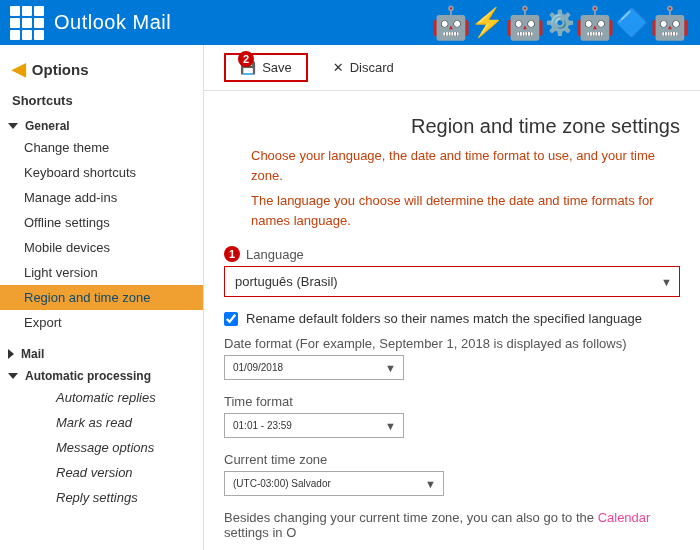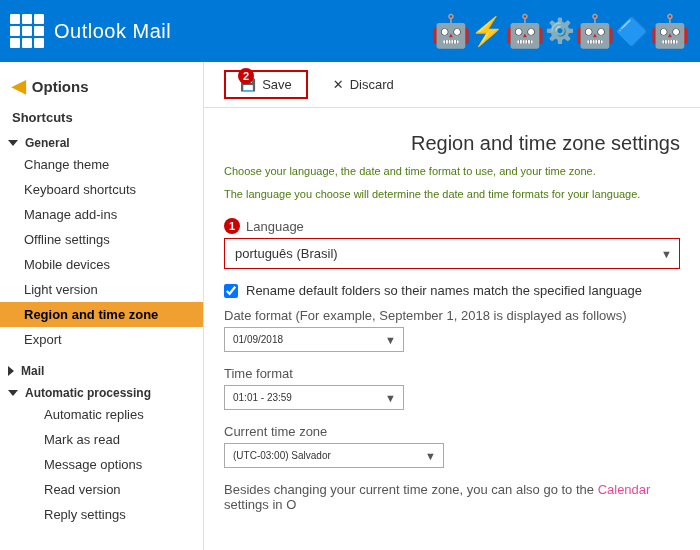--- a/index.html
+++ b/index.html
@@ -1,55 +1,55 @@
 <!DOCTYPE html>
 <html><head>
   <meta charset="utf-8">
   <style>
     * { box-sizing: border-box; margin: 0; padding: 0; }
     body { font-family: 'Segoe UI', Arial, sans-serif; font-size: 13px; color: #333; width: 700px; height: 550px; overflow: hidden; display: flex; flex-direction: column; }
 
     
-    .header { background: #0078d7; height: 62px; display: flex; align-items: center; padding: 0 10px; gap: 10px; flex-shrink: 0; }
+    .header { background: #0078d7; height: 45px; display: flex; align-items: center; padding: 0 10px; gap: 10px; flex-shrink: 0; }
     .header-grid { display: grid; grid-template-columns: repeat(3,10px); grid-template-rows: repeat(3,10px); gap: 2px; cursor: pointer; }
     .header-grid-dot { width: 10px; height: 10px; background: white; border-radius: 1px; }
     .header-title { color: white; font-size: 20px; font-weight: 300; letter-spacing: 0.5px; }
     .header-banner { flex: 1; height: 45px; overflow: hidden; display: flex; align-items: center; justify-content: flex-end; }
 
     
     .main { display: flex; flex: 1; overflow: hidden; }
 
     
     .sidebar { width: 204px; background: white; border-right: 1px solid #e0e0e0; overflow-y: auto; flex-shrink: 0; padding-top: 5px; }
     .sidebar-options-header { display: flex; align-items: center; gap: 6px; padding: 8px 12px; font-size: 15px; font-weight: 600; color: #333; }
     .back-icon { color: #e8a000; font-size: 18px; }
     .sidebar-section-collapse { font-size: 12px; font-weight: 600; color: #333; padding: 6px 12px 2px 8px; display: flex; align-items: center; gap: 4px; }
     .sidebar-item { padding: 5px 12px 5px 24px; color: #333; cursor: pointer; font-size: 13px; white-space: nowrap; }
-    .sidebar-item.active { background: #f0a030; color: #000000; font-weight: bold; }
-    .sidebar-item.level2 { padding-left: 44px; }
+    .sidebar-item.active { background: #f0a030; color: #0c4a6e; }
+    .sidebar-item.level2 { padding-left: 56px; font-style: italic; }
     .triangle-down { display: inline-block; width: 0; height: 0; border-left: 5px solid transparent; border-right: 5px solid transparent; border-top: 6px solid #333; margin-right: 3px; }
     .triangle-right { display: inline-block; width: 0; height: 0; border-top: 5px solid transparent; border-bottom: 5px solid transparent; border-left: 6px solid #333; margin-right: 3px; }
 
     
     .sidebar::-webkit-scrollbar { width: 6px; }
     .sidebar::-webkit-scrollbar-thumb { background: #c0c0c0; border-radius: 3px; }
 
     
     .content { flex: 1; padding: 0; overflow-y: auto; background: white; }
     .content-inner { padding: 10px 20px 20px 20px; }
 
     
     .toolbar { display: flex; align-items: center; gap: 10px; padding: 8px 20px; border-bottom: 1px solid #e0e0e0; position: relative; }
     .step-badge { position: absolute; top: -2px; left: 14px; background: #c00; color: white; font-size: 11px; font-weight: bold; width: 16px; height: 16px; border-radius: 50%; display: flex; align-items: center; justify-content: center; }
     .btn-save { display: flex; align-items: center; gap: 6px; background: white; border: 2px solid #c00; padding: 5px 14px; cursor: pointer; font-size: 13px; color: #333; font-weight: 500; }
     .btn-discard { display: flex; align-items: center; gap: 6px; background: white; border: 1px solid transparent; padding: 5px 14px; cursor: pointer; font-size: 13px; color: #333; }
 
     
     .content-title { font-size: 20px; font-weight: 300; color: #333; margin-top: 14px; margin-bottom: 8px; text-align: right; }
-    .content-desc { font-size: 11px; color: #4d7c0f; line-height: 1.5; margin-bottom: 16px; }
+    .content-desc { font-size: 13px; color: #c2410c; line-height: 1.5; margin-bottom: 16px; margin-left: 27px; }
 
     
     .step1-badge { background: #c00; color: white; font-size: 11px; font-weight: bold; width: 16px; height: 16px; border-radius: 50%; display: inline-flex; align-items: center; justify-content: center; margin-right: 6px; }
     .field-label { font-size: 13px; color: #555; margin-bottom: 4px; display: flex; align-items: center; }
     .select-wrapper { position: relative; display: inline-block; width: 100%; }
     .select-box { width: 100%; padding: 7px 30px 7px 10px; border: 1.5px solid #c00; font-size: 13px; color: #333; background: white; appearance: none; cursor: pointer; outline: none; }
     .select-box-normal { width: 180px; padding: 6px 28px 6px 8px; border: 1px solid #aaa; font-size: 10px; color: #333; background: white; appearance: none; cursor: pointer; outline: none; }
     .select-arrow { position: absolute; right: 8px; top: 50%; transform: translateY(-50%); pointer-events: none; color: #555; font-size: 11px; }
     .checkbox-row { display: flex; align-items: center; gap: 8px; margin: 10px 0; font-size: 13px; color: #333; }
     .checkbox-row input[type=checkbox] { width: 14px; height: 14px; }
@@ -138,21 +138,21 @@
       </div>
       <button class="btn-discard">
         <span>✕</span>
         <span>Discard</span>
       </button>
     </div>
 
     <div class="content-inner">
       <h1 class="content-title">Region and time zone settings</h1>
       <p class="content-desc">Choose your language, the date and time format to use, and your time zone.</p>
-      <p class="content-desc" style="margin-top:-10px;">The language you choose will determine the date and time formats for your language.</p>
+      <p class="content-desc" style="margin-top:-10px;">The language you choose will determine the date and time formats for names language.</p>
 
       <div class="field-group">
         <div class="field-label">
           <span class="step1-badge">1</span>
           <span>Language</span>
         </div>
         <div class="select-wrapper">
           <select class="select-box">
             <option>português (Brasil)</option>
           </select>

